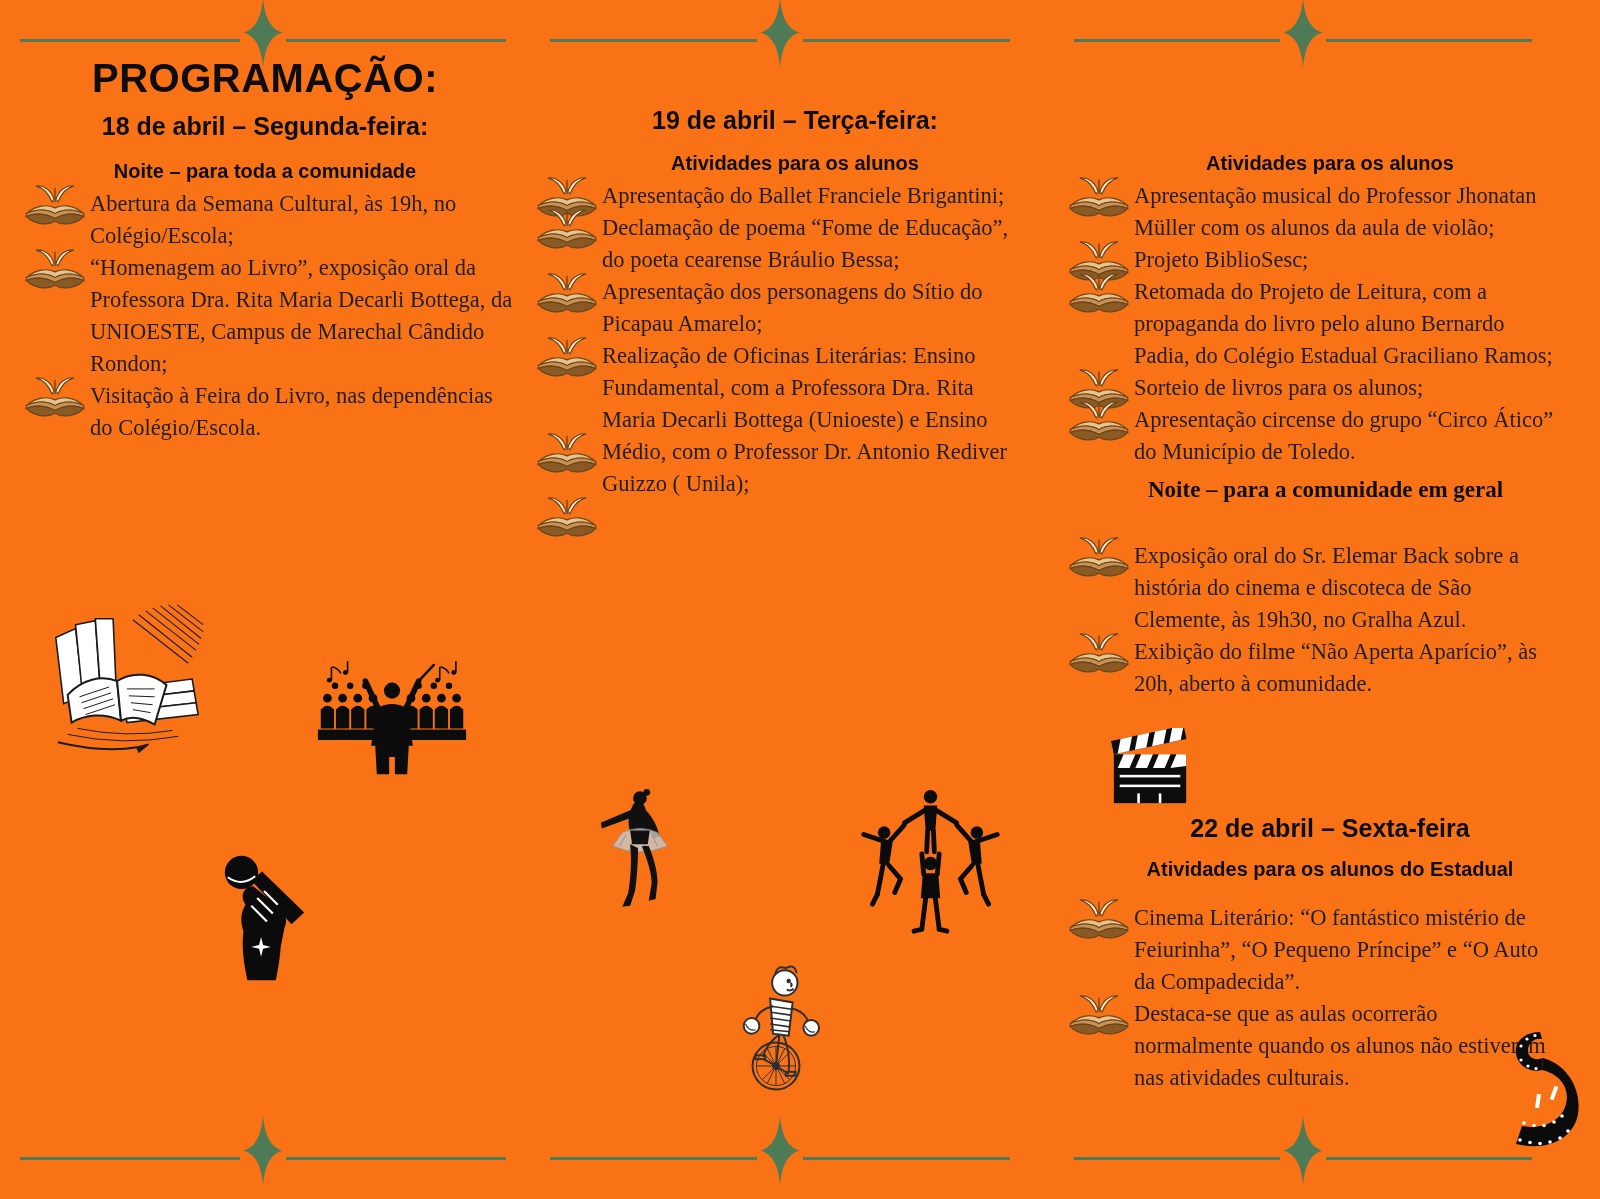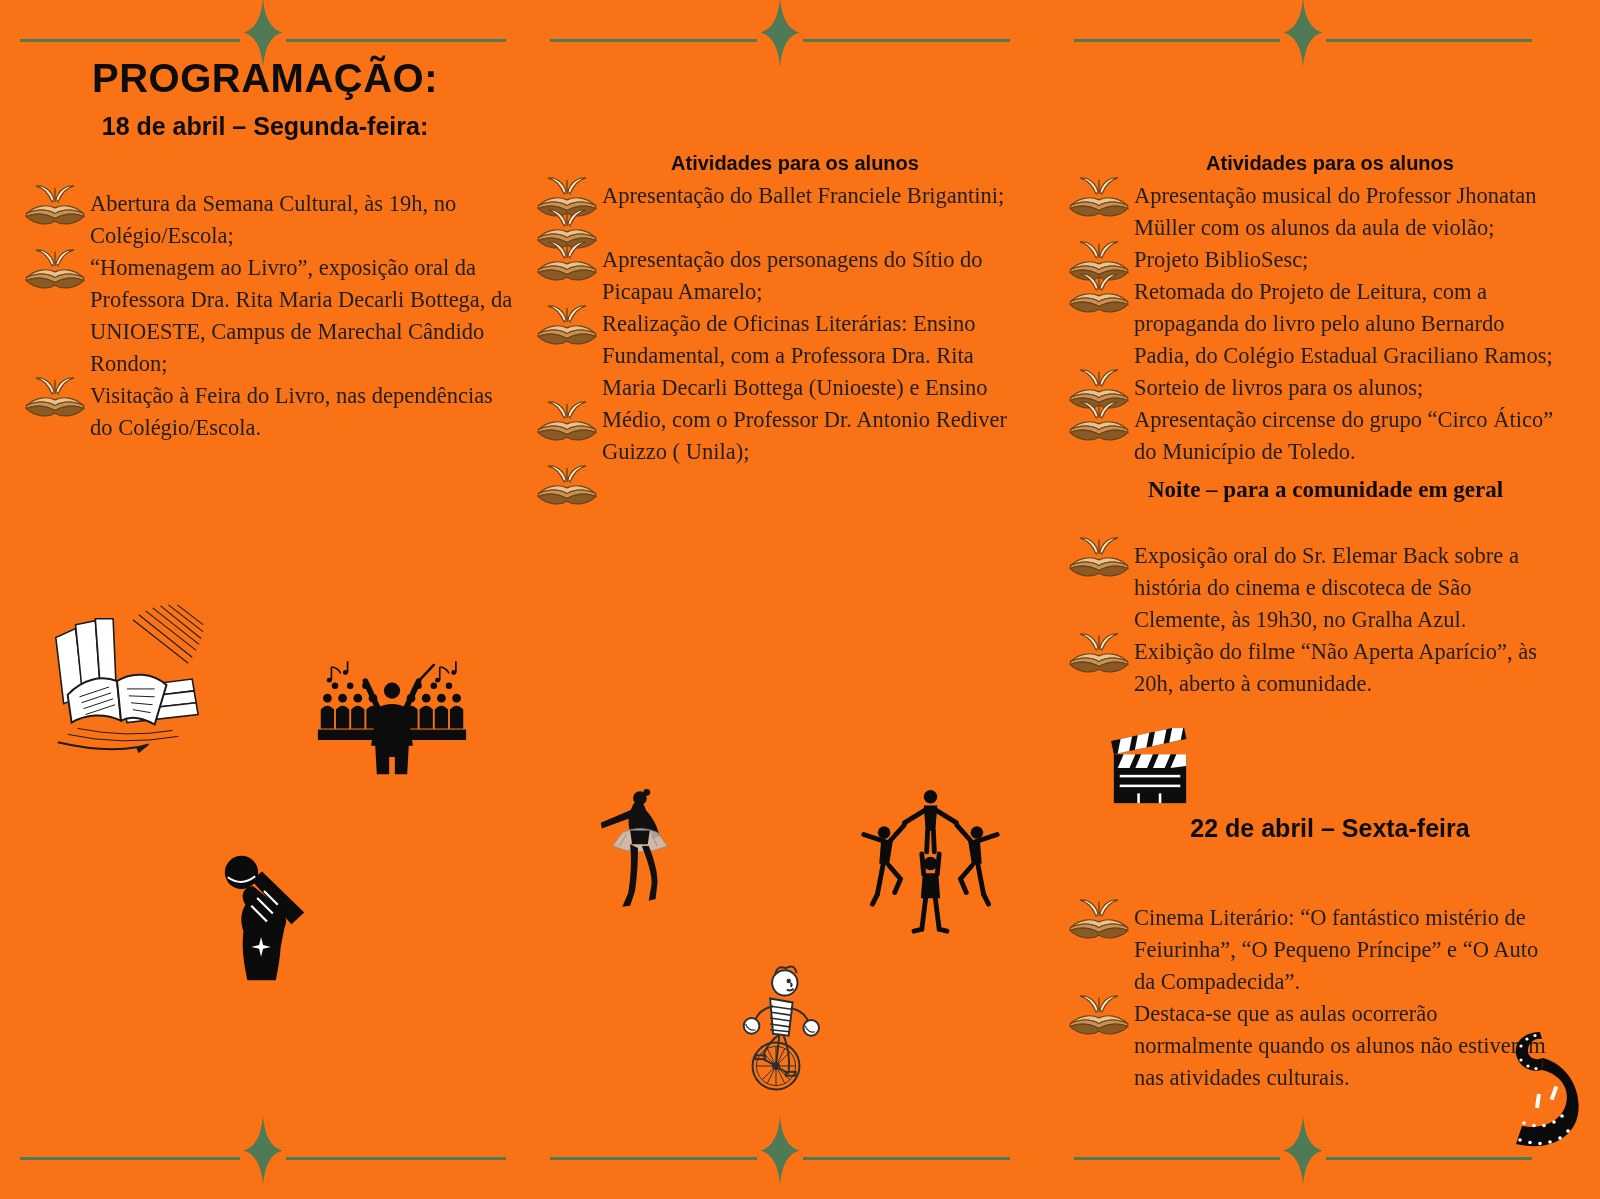--- a/index.html
+++ b/index.html
@@ -83,20 +83,21 @@
       <svg viewBox="0 0 56 84">
           <path d="M28 0 Q31 37 52 42 Q31 47 28 84 Q25 47 4 42 Q25 37 28 0 Z" fill="#4f7a56"></path>
         </svg>
     </span>
     <div class="dline"></div>
   </div>
 
   <div class="abs" style="left:0;top:0;width:530px;height:1199px;">
     <div class="abs title" style="left:0;top:54px;width:530px;">PROGRAMAÇÃO:</div>
     <div class="abs day-h" style="left:0;top:110px;width:530px;">18 de abril – Segunda-feira:</div>
+    <div class="abs sub-h" style="left:0;top:158px;width:530px;">Noite – para toda a comunidade</div>
     <div class="abs list" style="left:24px;top:188px;width:490px;">
   <div class="item">
     <span class="bicon">
       <svg viewBox="0 0 64 48" xmlns="http://www.w3.org/2000/svg">
         <g stroke="#6e4315" stroke-width="1.2">
           <path d="M29 21 C25 11 20 6 12 4 C21 3 28 9 31 18 Z" fill="#f2e7cd"></path>
           <path d="M35 21 C39 11 44 6 52 4 C43 3 36 9 33 18 Z" fill="#f2e7cd"></path>
           <path d="M32 6 L32 21" fill="none" stroke-width="1.4"></path>
           <path d="M2 33 C12 24 24 23 32 27 C40 23 52 24 62 33 C52 28 40 28 32 33 C24 28 12 28 2 33 Z" fill="#e6c28c"></path>
           <path d="M2 33 C12 28 24 28 32 33 C40 28 52 28 62 33 L62 36 C52 32 42 33 32 38 C22 33 12 32 2 36 Z" fill="#c69257"></path>
@@ -136,20 +137,21 @@
           <path d="M2 36 C12 32 22 33 32 38 C42 33 52 32 62 36 C54 44 40 46 32 41 C24 46 10 44 2 36 Z" fill="#8a5a26"></path>
         </g>
       </svg>
     </span>
     <span class="itext">Visitação à Feira do Livro, nas dependências do Colégio/Escola.</span>
   </div>
 </div>
   </div>
 
   <div class="abs" style="left:530px;top:0;width:530px;height:1199px;">
+    <div class="abs day-h" style="left:0;top:104px;width:530px;">19 de abril – Terça-feira:</div>
     <div class="abs sub-h" style="left:0;top:150px;width:530px;">Atividades para os alunos</div>
     <div class="abs list" style="left:6px;top:180px;width:488px;">
   <div class="item">
     <span class="bicon">
       <svg viewBox="0 0 64 48" xmlns="http://www.w3.org/2000/svg">
         <g stroke="#6e4315" stroke-width="1.2">
           <path d="M29 21 C25 11 20 6 12 4 C21 3 28 9 31 18 Z" fill="#f2e7cd"></path>
           <path d="M35 21 C39 11 44 6 52 4 C43 3 36 9 33 18 Z" fill="#f2e7cd"></path>
           <path d="M32 6 L32 21" fill="none" stroke-width="1.4"></path>
           <path d="M2 33 C12 24 24 23 32 27 C40 23 52 24 62 33 C52 28 40 28 32 33 C24 28 12 28 2 33 Z" fill="#e6c28c"></path>
@@ -167,20 +169,21 @@
         <g stroke="#6e4315" stroke-width="1.2">
           <path d="M29 21 C25 11 20 6 12 4 C21 3 28 9 31 18 Z" fill="#f2e7cd"></path>
           <path d="M35 21 C39 11 44 6 52 4 C43 3 36 9 33 18 Z" fill="#f2e7cd"></path>
           <path d="M32 6 L32 21" fill="none" stroke-width="1.4"></path>
           <path d="M2 33 C12 24 24 23 32 27 C40 23 52 24 62 33 C52 28 40 28 32 33 C24 28 12 28 2 33 Z" fill="#e6c28c"></path>
           <path d="M2 33 C12 28 24 28 32 33 C40 28 52 28 62 33 L62 36 C52 32 42 33 32 38 C22 33 12 32 2 36 Z" fill="#c69257"></path>
           <path d="M2 36 C12 32 22 33 32 38 C42 33 52 32 62 36 C54 44 40 46 32 41 C24 46 10 44 2 36 Z" fill="#8a5a26"></path>
         </g>
       </svg>
     </span>
+    <span class="itext">Declamação de poema “Fome de Educação”, do poeta cearense Bráulio Bessa;</span>
   </div>
 
   <div class="item">
     <span class="bicon">
       <svg viewBox="0 0 64 48" xmlns="http://www.w3.org/2000/svg">
         <g stroke="#6e4315" stroke-width="1.2">
           <path d="M29 21 C25 11 20 6 12 4 C21 3 28 9 31 18 Z" fill="#f2e7cd"></path>
           <path d="M35 21 C39 11 44 6 52 4 C43 3 36 9 33 18 Z" fill="#f2e7cd"></path>
           <path d="M32 6 L32 21" fill="none" stroke-width="1.4"></path>
           <path d="M2 33 C12 24 24 23 32 27 C40 23 52 24 62 33 C52 28 40 28 32 33 C24 28 12 28 2 33 Z" fill="#e6c28c"></path>
@@ -352,20 +355,21 @@
           <path d="M2 33 C12 24 24 23 32 27 C40 23 52 24 62 33 C52 28 40 28 32 33 C24 28 12 28 2 33 Z" fill="#e6c28c"></path>
           <path d="M2 33 C12 28 24 28 32 33 C40 28 52 28 62 33 L62 36 C52 32 42 33 32 38 C22 33 12 32 2 36 Z" fill="#c69257"></path>
           <path d="M2 36 C12 32 22 33 32 38 C42 33 52 32 62 36 C54 44 40 46 32 41 C24 46 10 44 2 36 Z" fill="#8a5a26"></path>
         </g>
       </svg>
     </span>
     <span class="itext">Exibição do filme “Não Aperta Aparício”, às 20h, aberto à comunidade.</span>
   </div>
 </div>
     <div class="abs day-h" style="left:0;top:812px;width:540px;">22 de abril – Sexta-feira</div>
+    <div class="abs sub-h" style="left:0;top:856px;width:540px;">Atividades para os alunos do Estadual</div>
     <div class="abs list" style="left:8px;top:902px;width:492px;">
   <div class="item">
     <span class="bicon">
       <svg viewBox="0 0 64 48" xmlns="http://www.w3.org/2000/svg">
         <g stroke="#6e4315" stroke-width="1.2">
           <path d="M29 21 C25 11 20 6 12 4 C21 3 28 9 31 18 Z" fill="#f2e7cd"></path>
           <path d="M35 21 C39 11 44 6 52 4 C43 3 36 9 33 18 Z" fill="#f2e7cd"></path>
           <path d="M32 6 L32 21" fill="none" stroke-width="1.4"></path>
           <path d="M2 33 C12 24 24 23 32 27 C40 23 52 24 62 33 C52 28 40 28 32 33 C24 28 12 28 2 33 Z" fill="#e6c28c"></path>
           <path d="M2 33 C12 28 24 28 32 33 C40 28 52 28 62 33 L62 36 C52 32 42 33 32 38 C22 33 12 32 2 36 Z" fill="#c69257"></path>

